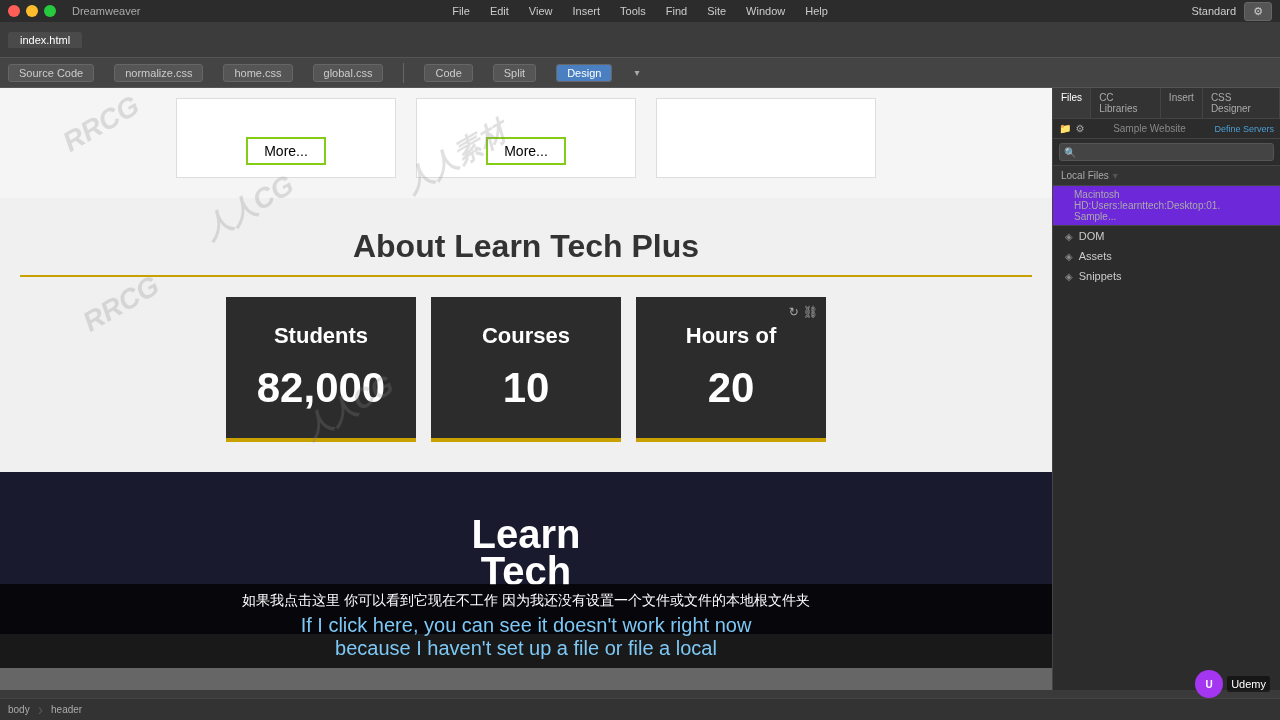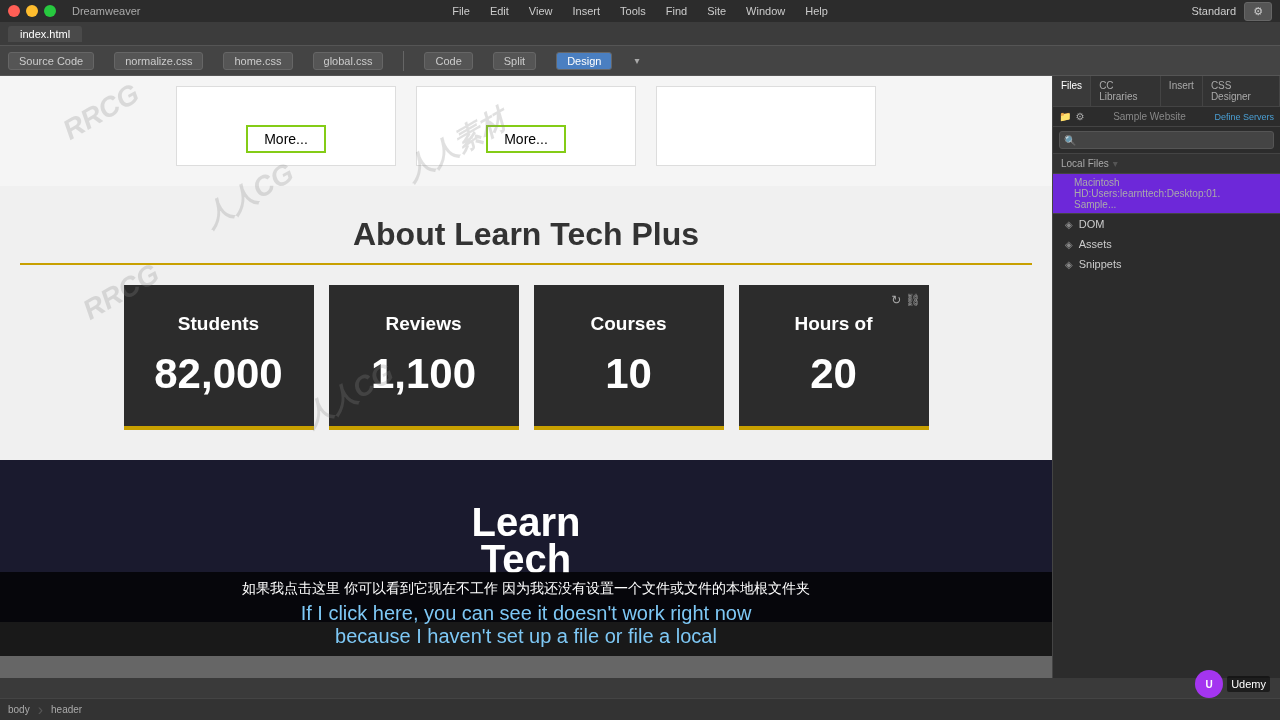--- a/index.html
+++ b/index.html
@@ -45,21 +45,21 @@
     }
     .titlebar-app {
       color: #aaa;
       font-size: 11px;
       margin-left: 16px;
     }
 
     
     .tabbar {
       background: #3c3c3c;
-      height: 24px;
+      height: 36px;
       display: flex;
       align-items: center;
       padding: 0 8px;
       gap: 4px;
       border-bottom: 1px solid #555;
     }
     .tab {
       color: #ccc;
       font-size: 11px;
       padding: 2px 12px;
@@ -238,21 +238,21 @@
       width: 190px;
       height: 145px;
       display: flex;
       flex-direction: column;
       align-items: center;
       justify-content: center;
       border-bottom: 4px solid #c8a000;
       position: relative;
     }
     .stat-label {
-      font-size: 19px;
+      font-size: 22px;
       font-weight: bold;
       margin-bottom: 15px;
     }
     .stat-value {
       font-size: 42px;
       font-weight: bold;
     }
 
     
     .learn-section {
@@ -423,24 +423,20 @@
       <div class="about-section">
         <div class="about-title">About Learn Tech Plus</div>
 
         <div class="stats-grid">
 
           <div class="stat-card">
             <div class="stat-label">Students</div>
             <div class="stat-value">82,000</div>
           </div>
 
-          <div class="stat-card">
-            <div class="stat-label">Reviews</div>
-            <div class="stat-value">1,100</div>
-          </div>
 
           <div class="stat-card">
             <div class="stat-label">Courses</div>
             <div class="stat-value">10</div>
           </div>
 
           <div class="stat-card">
             <div class="stat-icons">
               <span class="stat-icon-btn">↻</span>
               <span class="stat-icon-btn">⛓</span>

